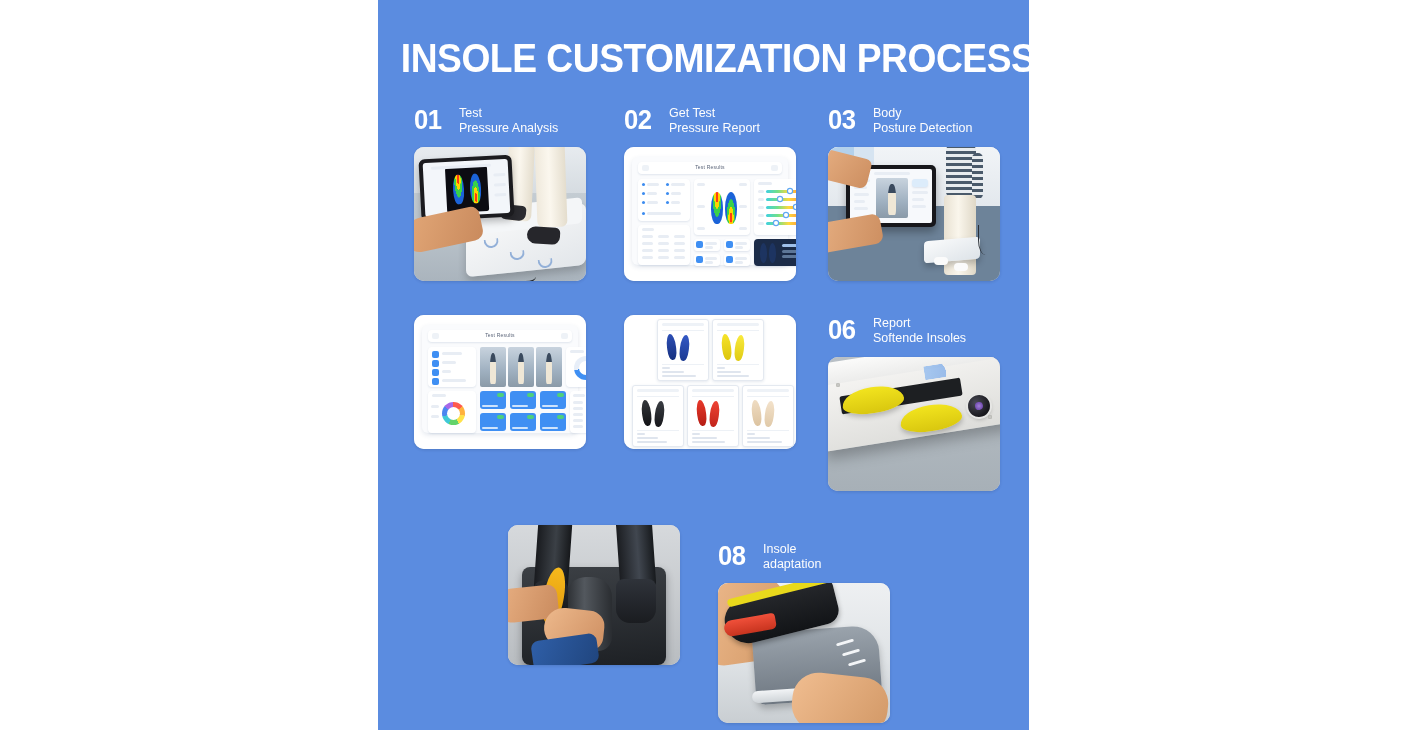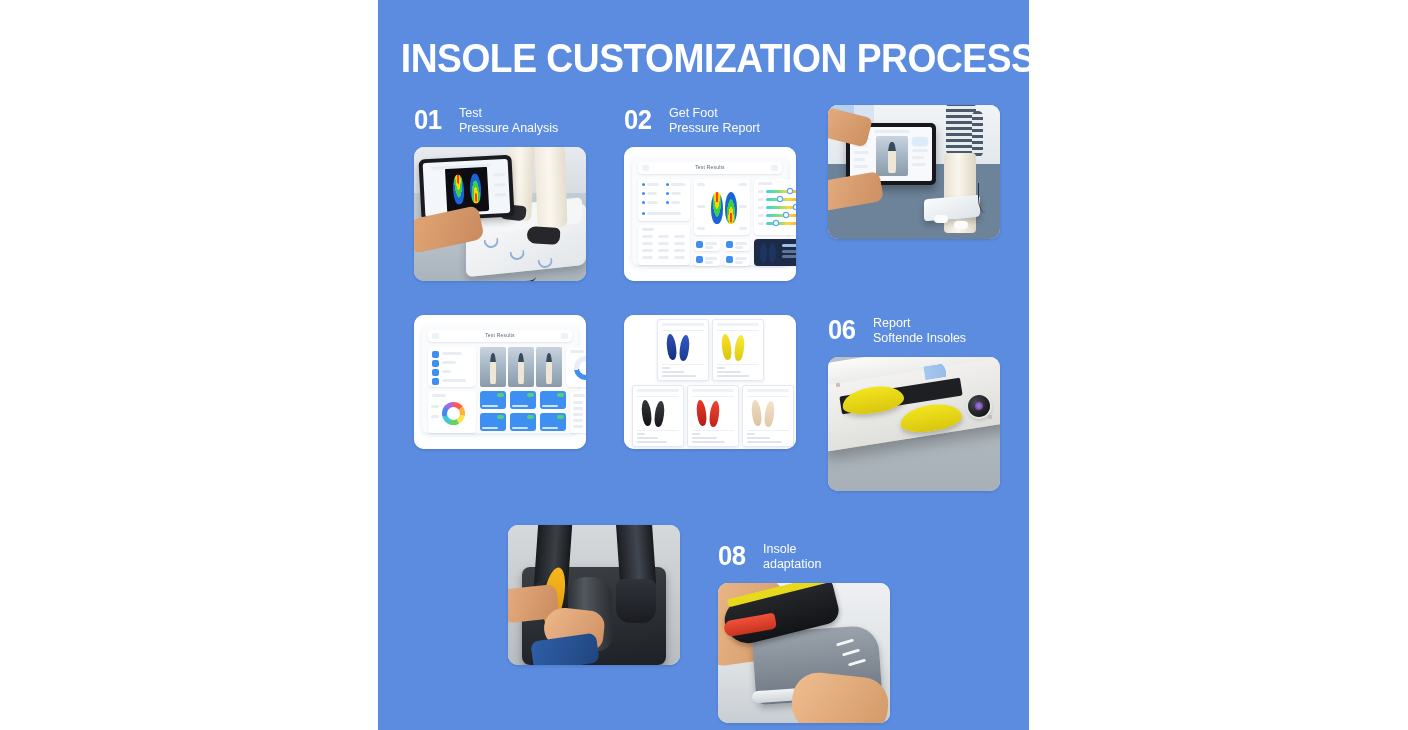--- a/index.html
+++ b/index.html
@@ -235,21 +235,21 @@
             </div>
             <div class="sh p1-hand"></div>
             <div class="sh p1-cord"></div>
           </div>
         </div>
 
         <div class="card" style="left:246px;top:0;">
           <div class="head">
             <div class="num">02</div>
             <div class="lbl">
-              <div>Get Foot</div>
+              <div>Get Test</div>
               <div>Pressure Report</div>
             </div>
           </div>
           <div class="photo">
             <div class="sh dash" style="inset:0;"></div>
             <div class="dash-inner">
               <div class="dash-bar">
                 <div class="bk"></div>
                 <div class="t">Test Results</div>
                 <div class="bk r"></div>
@@ -344,20 +344,27 @@
                 <div class="ins-thumb" style="left:15px;top:4px;"></div>
                 <div class="rowline" style="left:28px;top:5px;width:16px;background:#9fc0ea;"></div>
                 <div class="rowline" style="left:28px;top:11px;width:24px;background:#5d7697;"></div>
                 <div class="rowline" style="left:28px;top:16px;width:20px;background:#5d7697;"></div>
               </div>
             </div>
           </div>
         </div>
 
         <div class="card" style="left:450px;top:0;">
+          <div class="head">
+            <div class="num">03</div>
+            <div class="lbl">
+              <div>Body</div>
+              <div>Posture Detection</div>
+            </div>
+          </div>
           <div class="photo">
             <div class="sh p3-floor" style="inset:0;"></div>
             <div class="sh p3-wallpane"></div>
             <div class="sh p3-blue"></div>
             <div class="sh p3-blue2"></div>
             <div class="sh p3-person-top"></div>
             <div class="sh p3-arm"></div>
             <div class="sh p3-person-bot"></div>
             <div class="sh p3-plat"></div>
             <div class="p3-foot" style="left:106px;top:110px;"></div>

